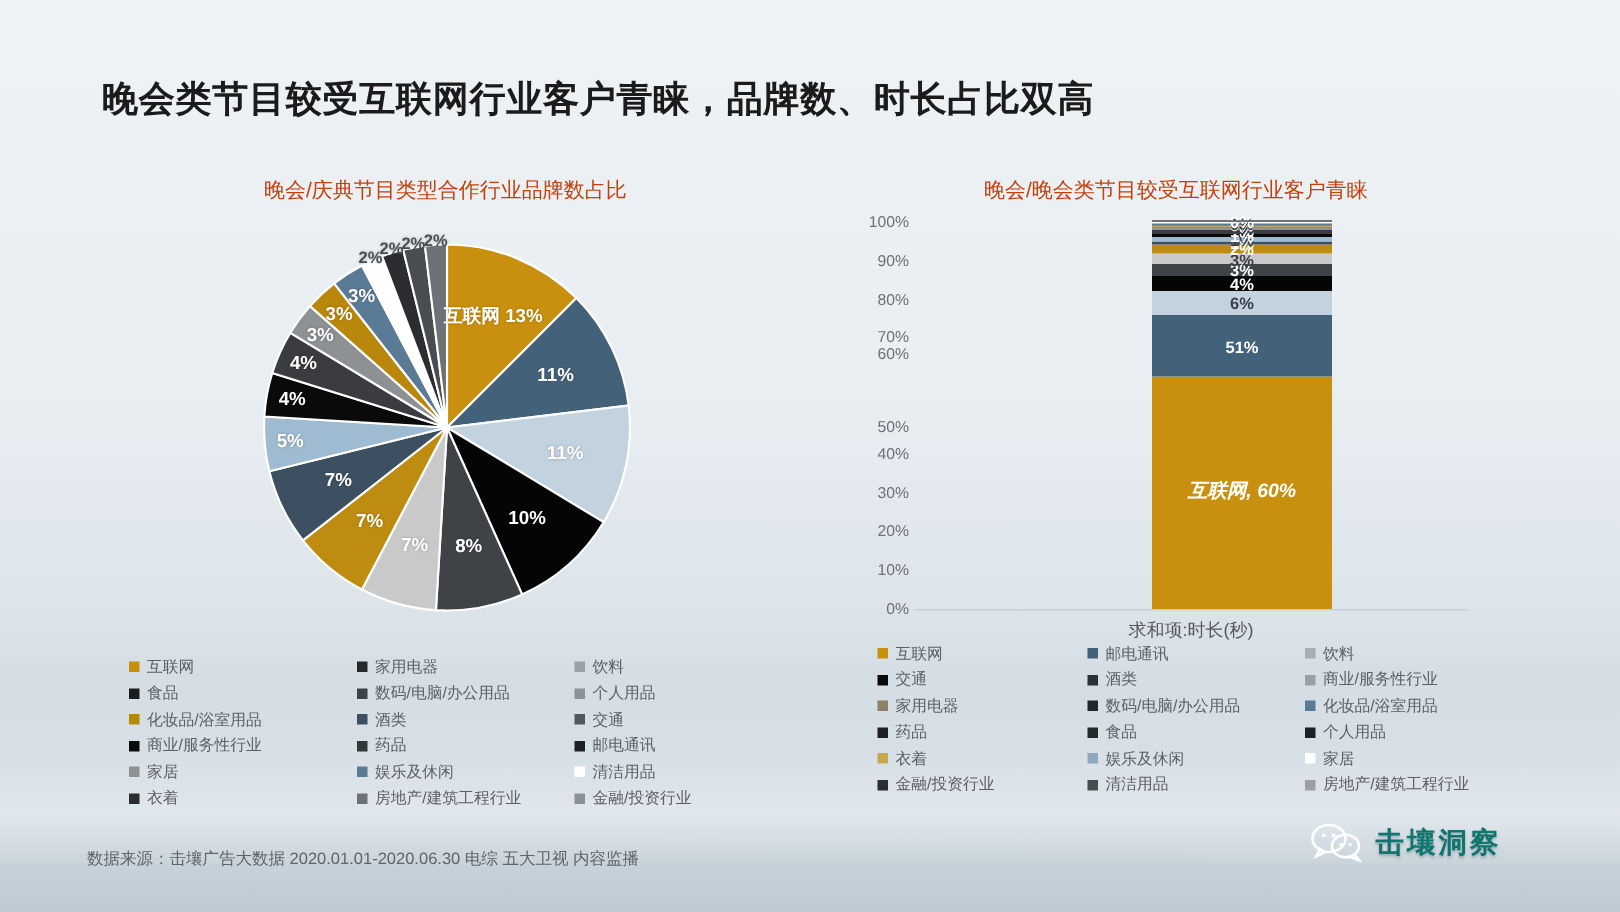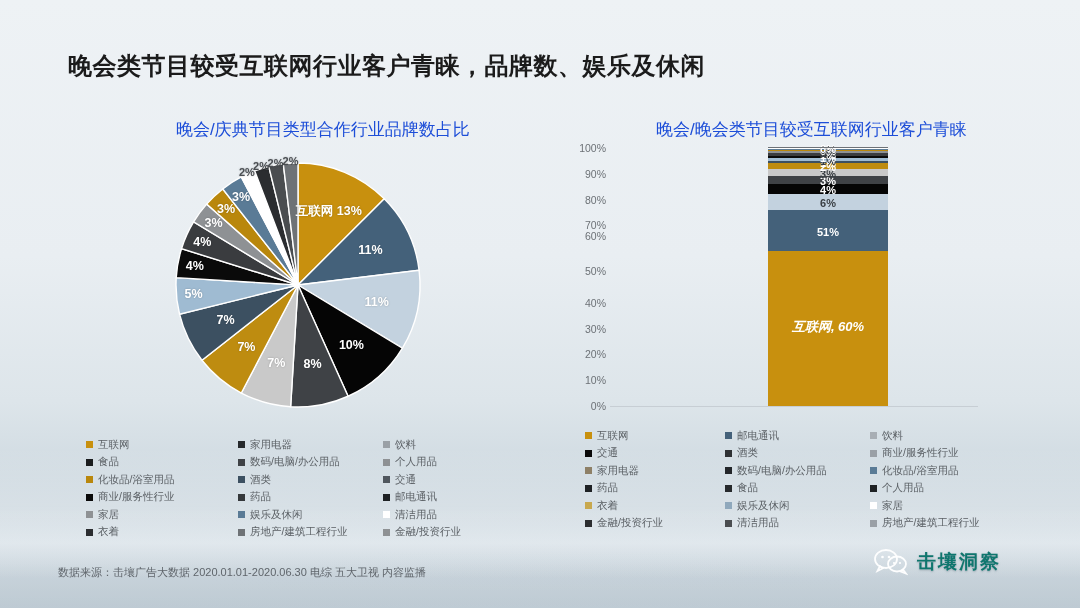--- a/index.html
+++ b/index.html
@@ -13,21 +13,21 @@
   }
   .wash{position:absolute;left:0;right:0;bottom:0;height:160px;
     background:linear-gradient(180deg,rgba(255,255,255,0) 0%,rgba(255,255,255,.28) 40%,rgba(255,255,255,.10) 100%);
     pointer-events:none;}
   .wash2{position:absolute;left:0;right:0;bottom:30px;height:70px;
     background:linear-gradient(180deg,rgba(255,255,255,0),rgba(245,249,252,.45),rgba(255,255,255,0));
     pointer-events:none;}
 
   #title{position:absolute;left:68px;top:50px;font-size:24px;font-weight:bold;color:#1b1b1b;letter-spacing:.5px;white-space:nowrap;}
 
-  .sub{position:absolute;font-size:17px;color:#1d4ed8;white-space:nowrap;}
+  .sub{position:absolute;font-size:14px;color:#c2410c;white-space:nowrap;}
   #sub-left{left:176px;top:118px;}
   #sub-right{left:656px;top:118px;}
 
   
   #pie-wrap{position:absolute;left:148px;top:160px;width:300px;height:250px;}
   #pie-svg{position:absolute;left:0;top:0;}
   .pielab{position:absolute;font-size:12.5px;color:#ffffff;font-weight:bold;white-space:nowrap;
           text-shadow:0 0 2px rgba(0,0,0,.25);}
   .pielab.tiny{font-size:11px;}
 
@@ -59,21 +59,21 @@
   #footer{position:absolute;left:58px;top:565px;font-size:11px;color:#5f656b;white-space:nowrap;}
   #brand{position:absolute;left:874px;top:548px;display:flex;align-items:center;gap:9px;}
   #brand .bt{font-size:19px;color:#0f766e;font-weight:bold;letter-spacing:2px;text-shadow:0 1px 2px rgba(110,125,138,.55);}
 </style>
 </head>
 <body>
 
 <div class="wash"></div>
 <div class="wash2"></div>
 
-<div id="title">晚会类节目较受互联网行业客户青睐，品牌数、娱乐及休闲</div>
+<div id="title">晚会类节目较受互联网行业客户青睐，品牌数、时长占比双高</div>
 
 <div class="sub" id="sub-left">晚会/庆典节目类型合作行业品牌数占比</div>
 <div class="sub" id="sub-right">晚会/晚会类节目较受互联网行业客户青睐</div>
 
 <div id="pie-wrap">
   <svg id="pie-svg" width="300" height="250" viewBox="0 0 300 250">
       <path d="M150,125 L150,3 A122,122 0 0,1 236.2670273047588,38.732972695241216 Z" fill="#C8900E" stroke="#ffffff" stroke-width="1.4"></path>
       <path d="M150,125 L236.2670273047588,38.732972695241216 A122,122 0 0,1 271.1104826399626,110.29452500885058 Z" fill="#44617A" stroke="#ffffff" stroke-width="1.4"></path>
       <path d="M150,125 L271.1104826399626,110.29452500885058 A122,122 0 0,1 254.40531522077663,188.1152133296741 Z" fill="#C3D2DF" stroke="#ffffff" stroke-width="1.4"></path>
       <path d="M150,125 L254.40531522077663,188.1152133296741 A122,122 0 0,1 200.07036226523633,236.251781211035 Z" fill="#050505" stroke="#ffffff" stroke-width="1.4"></path>
@@ -114,21 +114,21 @@
     </div>
 </div>
 
 <div id="bar-wrap">
   <div id="yaxis">
       <div class="ytick" style="top: 258px;">0%</div>
       <div class="ytick" style="top: 232.2px;">10%</div>
       <div class="ytick" style="top: 206.4px;">20%</div>
       <div class="ytick" style="top: 180.6px;">30%</div>
       <div class="ytick" style="top: 154.8px;">40%</div>
-      <div class="ytick" style="top: 123px;">50%</div>
+      <div class="ytick" style="top: 137px;">50%</div>
       <div class="ytick" style="top: 88px;">60%</div>
       <div class="ytick" style="top: 77.4px;">70%</div>
       <div class="ytick" style="top: 51.6px;">80%</div>
       <div class="ytick" style="top: 25.8px;">90%</div>
       <div class="ytick" style="top: 0px;">100%</div>
     </div>
   <div id="plot">
     <div id="bar" style="position: absolute;">
         <div class="seg" style="background: rgb(200, 144, 14); height: 154.8px; bottom: 0px;"></div>
         <div class="seglab big" style="bottom: 70.4px;">互联网, 60%</div>
@@ -160,20 +160,21 @@
         <div class="seglab" style="bottom: 249.839px;">0%</div>
         <div class="seg" style="background: rgb(255, 255, 255); height: 1.2px; bottom: 257.226px;"></div>
         <div class="seglab dk" style="bottom: 250.484px;">0%</div>
         <div class="seg" style="background: rgb(43, 45, 48); height: 1.2px; bottom: 257.742px;"></div>
         <div class="seglab" style="bottom: 250.871px;">0%</div>
         <div class="seg" style="background: rgb(74, 77, 80); height: 1.2px; bottom: 258px;"></div>
         <div class="seg" style="background: rgb(110, 114, 118); height: 1.2px; bottom: 258.129px;"></div>
       </div>
   </div>
   <div id="axisline"></div>
+  <div id="xcat">求和项:时长(秒)</div>
 </div>
 
 <div class="legend" id="legend-left">
     <div class="lcol">
       <div class="litem">
         <span class="sw" style="background: rgb(200, 144, 14);"></span>
         <span>互联网</span>
       </div>
       <div class="litem">
         <span class="sw" style="background: rgb(26, 28, 30);"></span>

